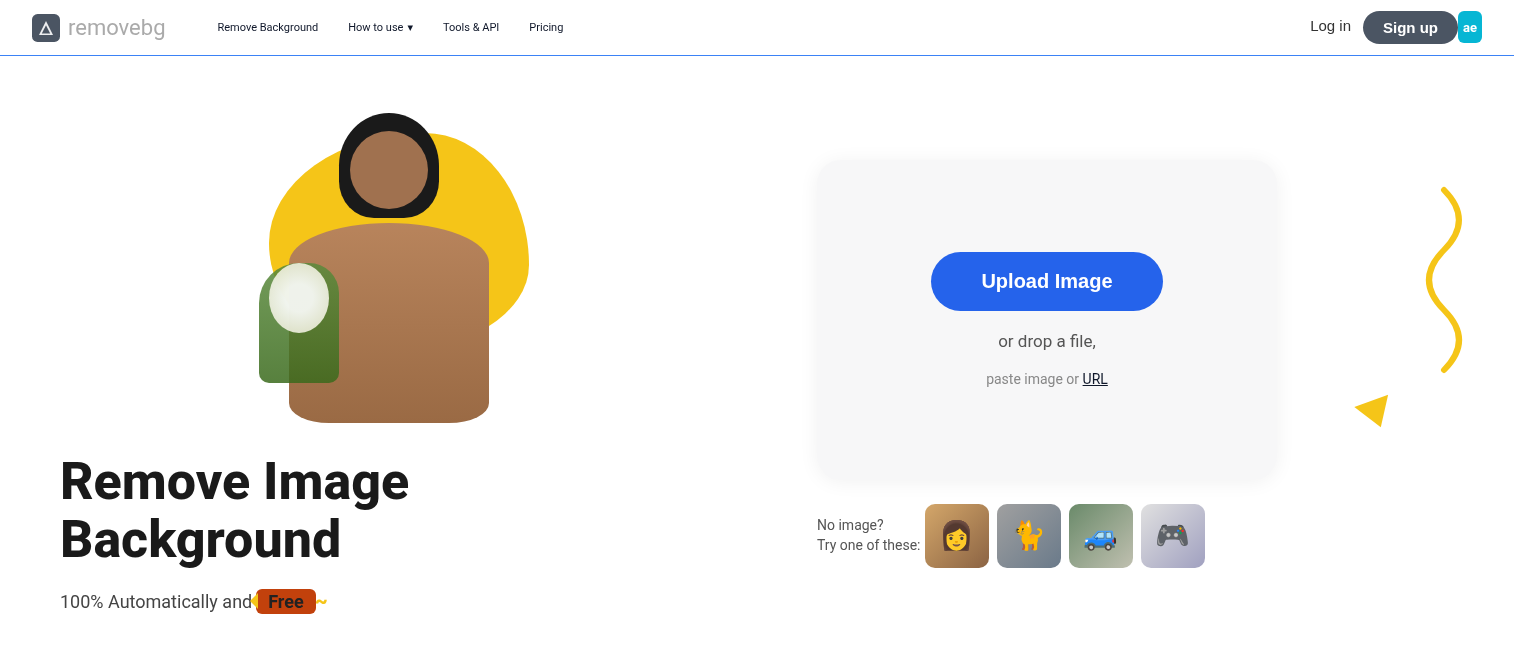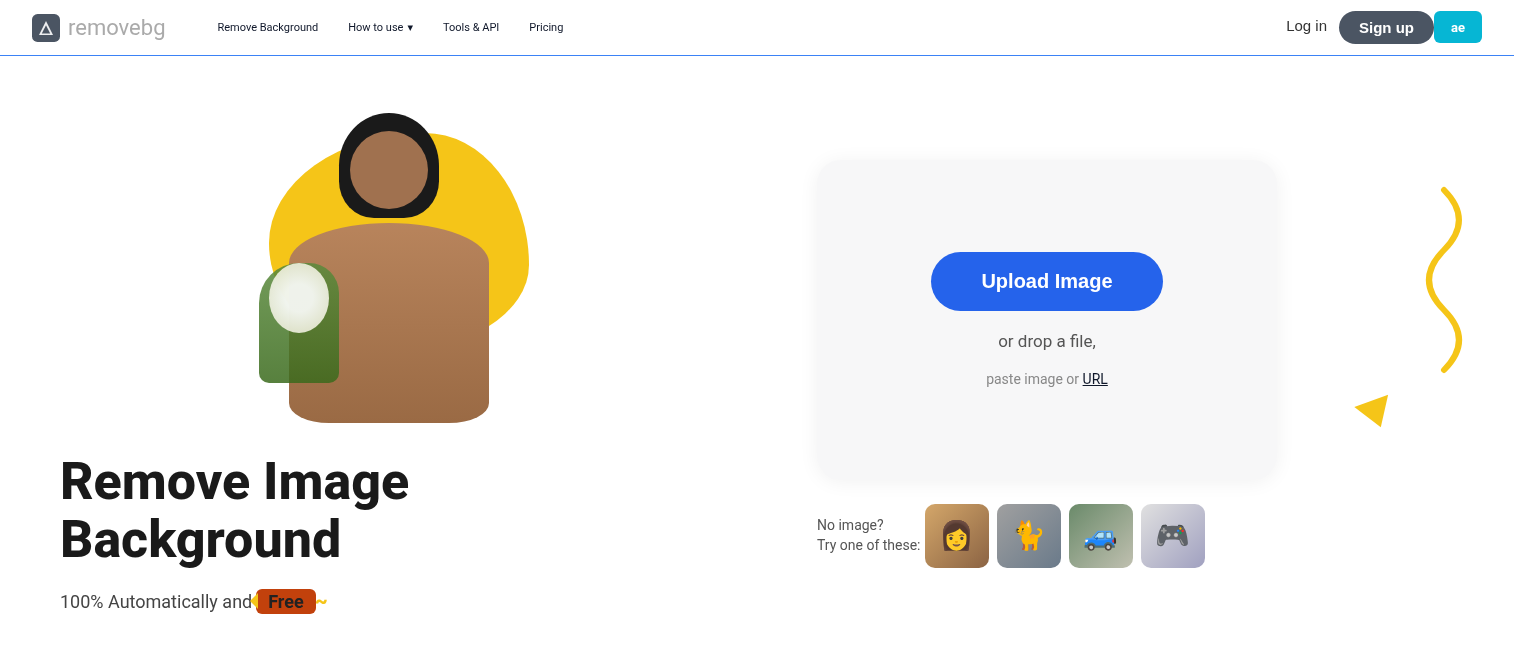--- a/index.html
+++ b/index.html
@@ -18,21 +18,21 @@
     .nav-link {
       padding: 6px 12px; font-size: 11px; color: #0f172a; text-decoration: none;
       border-radius: 6px; cursor: pointer; display: flex; align-items: center; gap: 4px; text-align: right;
     }
     .nav-right { display: flex; align-items: flex-start; }
     .btn-login { font-size: 15px; color: #333; background: none; border: none; cursor: pointer; padding: 6px 12px; }
     .btn-signup {
       font-size: 15px; font-weight: 600; color: #fff; background: #4b5563;
       border: none; border-radius: 20px; padding: 8px 20px; cursor: pointer;
     }
-    .avatar { width: 48px; height: 32px; background: #06b6d4; border-radius: 6px; display: flex; align-items: center; justify-content: center; }
+    .avatar { width: 24px; height: 32px; background: #06b6d4; border-radius: 6px; display: flex; align-items: center; justify-content: center; }
 
     
     .main { display: flex; min-height: calc(100vh - 56px); align-items: center; position: relative; overflow: hidden; }
 
     
     .left { flex: 1; padding: 40px 60px; position: relative; }
     .hero-image-wrapper { position: relative; width: 340px; margin: 0 auto 30px; }
     .blob {
       position: absolute; top: 20px; left: 50px;
       width: 260px; height: 220px;

